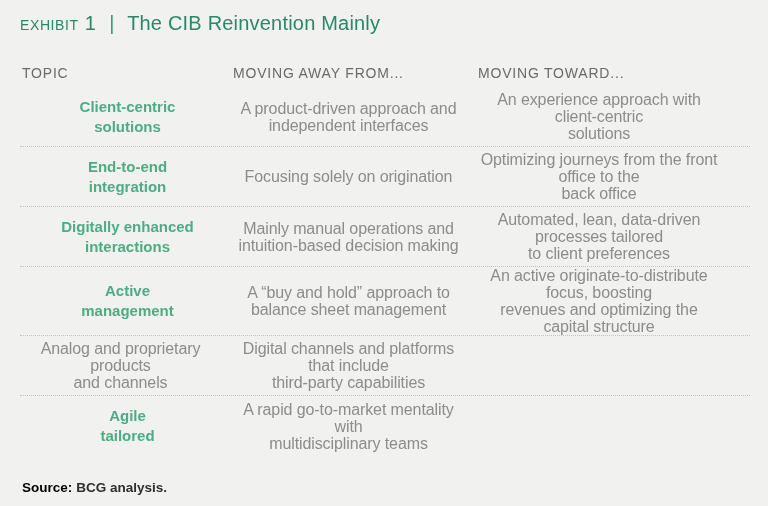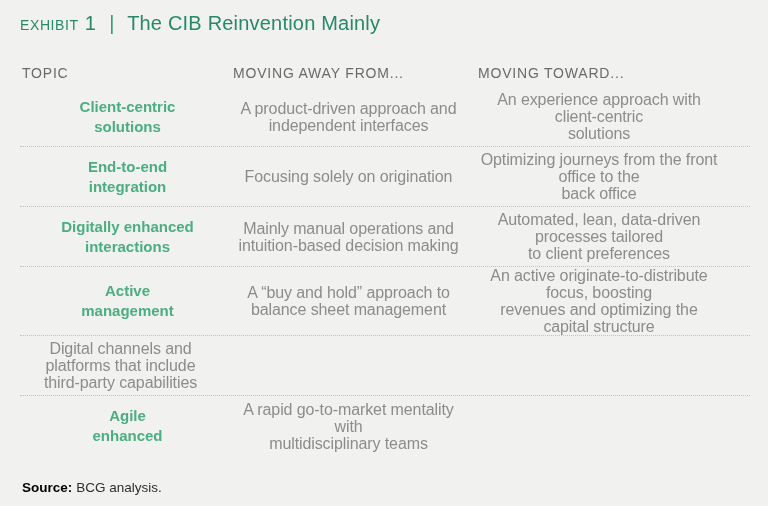--- a/index.html
+++ b/index.html
@@ -74,21 +74,21 @@
     align-self: center;
   }
   
   .source {
     margin-top: 24px;
     padding-left: 2px;
     font-size: 13.5px;
     color: #2e2e2e;
   }
   .source .src-label { font-weight: bold; color: #000000; }
-  .source .src-text { margin-left: 4px; }
+  .source .src-text { margin-left: 4px; font-weight: bold; }
 </style>
 </head>
 <body>
 
 <div class="page">
 
   <h1 class="title">
     <span class="t-label">Exhibit 1</span>
     <span class="t-sep">|</span>
     <span class="t-main">The CIB Reinvention Mainly</span>
@@ -129,27 +129,29 @@
   <div class="grid-row trow">
     <div class="cell-topic">Active
 management</div>
     <div class="cell-body">A “buy and hold” approach to
 balance sheet management</div>
     <div class="cell-body">An active originate-to-distribute focus, boosting
 revenues and optimizing the capital structure</div>
   </div>
 
   <div class="grid-row trow">
+    <div class="cell-body">Analog and proprietary products
+and channels</div>
     <div class="cell-body">Digital channels and platforms that include
 third-party capabilities</div>
   </div>
 
   <div class="grid-row trow last">
     <div class="cell-topic">Agile
-enhanced</div>
+tailored</div>
     <div class="cell-body">A rapid go-to-market mentality with
 multidisciplinary teams</div>
   </div>
 
   <div class="source">
     <span class="src-label">Source:</span><span class="src-text">BCG analysis.</span>
   </div>
 
 </div>
 

